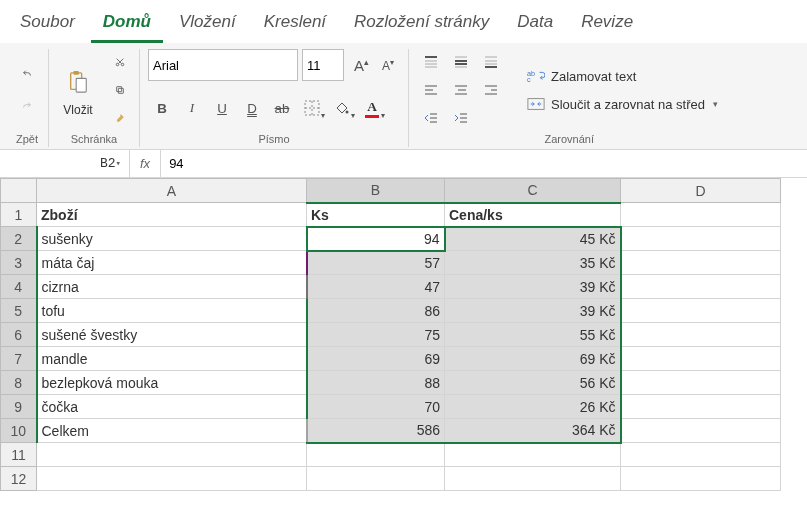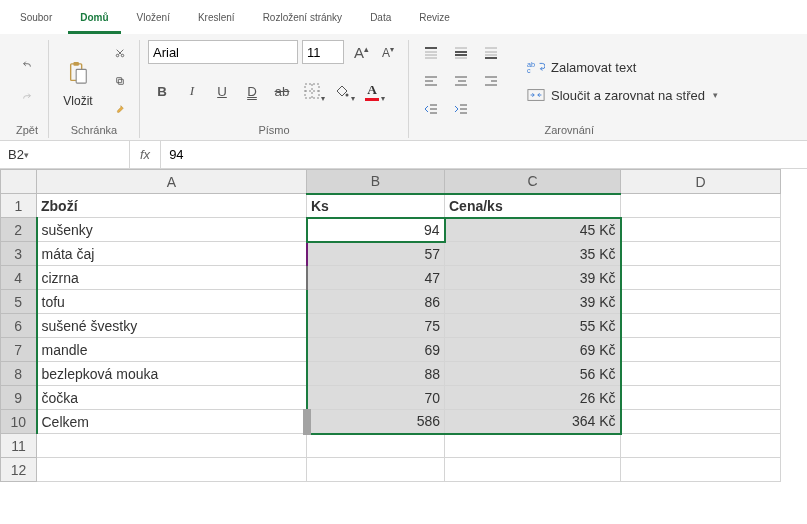--- a/index.html
+++ b/index.html
@@ -14,24 +14,25 @@
   }
   .tabstrip {
     display: flex;
     align-items: flex-end;
     padding: 6px 8px 0 8px;
     background: #fff;
     gap: 4px;
   }
   .tab {
     padding: 6px 12px 8px 12px;
-    font-size: 10px;
+    font-size: 17px;
     color: #555;
     cursor: pointer;
     border-bottom: 3px solid transparent;
+    font-style: italic;
   }
   .tab.active {
     color: #1a7b3f;
     font-weight: 600;
     border-bottom: 3px solid #1a7b3f;
   }
   .ribbon {
     background: #f5f5f5;
     border-bottom: 1px solid #d6d6d6;
     padding: 6px 6px 2px 6px;
@@ -66,21 +67,21 @@
     background:transparent; border:none;
   }
   .ico-btn.disabled { color:#bbb; cursor:default; }
   
   .clip-main { display:flex; flex-direction:column; align-items:center; gap:2px; padding:0 4px;}
   .clip-main .lbl { font-size:12px; color:#333; }
   .clip-side { display:flex; flex-direction:column; gap:6px; padding-left:4px;}
   
   .font-row { display:flex; align-items:center; gap:4px; }
   .sel {
-    border:1px solid #bdbdbd; background:#fff; height:24px;
+    border:1px solid #bdbdbd; background:#fff; height:32px;
     font-size:13px; padding:0 4px;
   }
   .font-name { width:150px; }
   .font-size { width:42px; }
   .font-grow, .font-shrink { width:24px; height:24px; border:none; background:transparent; color:#555; cursor:pointer; }
   .font-tb { display:flex; gap:2px; margin-top:8px; }
   .tb-btn {
     width:28px; height:26px; border:none; background:transparent;
     color:#555; cursor:pointer; display:flex; align-items:center; justify-content:center;
     position:relative;
@@ -97,21 +98,21 @@
   }
   .opt-btn .dd { font-size:9px; color:#666; margin-left:2px; }
   
   .fbar {
     display:flex; align-items:center; border-bottom:1px solid #d6d6d6;
     height:28px; background:#fff;
   }
   .namebox {
     width:130px; border:none; border-right:1px solid #d6d6d6;
     padding:0 8px; height:100%; font-size:13px;
-    display:flex; align-items:center; justify-content:flex-start;
+    display:flex; align-items:center; justify-content:flex-end;font-family:Liberation Mono, monospace;
   }
   .namebox .dd { font-size:9px; color:#666; }
   .fx {
     padding:0 10px; color:#666; font-style:italic; font-size:13px;
     border-right:1px solid #d6d6d6; height:100%; display:flex; align-items:center;
   }
   .formula-input {
     flex:1; border:none; padding:0 8px; font-size:13px; height:100%;
   }
   
@@ -442,21 +443,21 @@
   <tr>
     <th class="rowhdr sel">9</th>
     <td>čočka</td>
     <td class="cell-right cell-shaded" style="border-left:2px solid #1a7b3f;">70</td>
     <td class="cell-right cell-shaded" style="border-right:2px solid #1a7b3f;margin-top:36px;">26 Kč</td>
     <td></td>
   </tr>
   <tr>
     <th class="rowhdr sel">10</th>
     <td>Celkem</td>
-    <td class="cell-right cell-shaded" style="border-left:8px solid #a3a3a3;border-bottom:2px solid #1a7b3f;">586</td>
+    <td class="cell-right cell-shaded" style="border-left:2px solid #a3a3a3;border-bottom:2px solid #1a7b3f;">586</td>
     <td class="cell-right cell-shaded" style="border-right:2px solid #1a7b3f;border-bottom:2px solid #1a7b3f;">364 Kč</td>
     <td></td>
   </tr>
   <tr>
     <th class="rowhdr">11</th>
     <td></td>
     <td></td>
     <td></td>
     <td></td>
   </tr>

